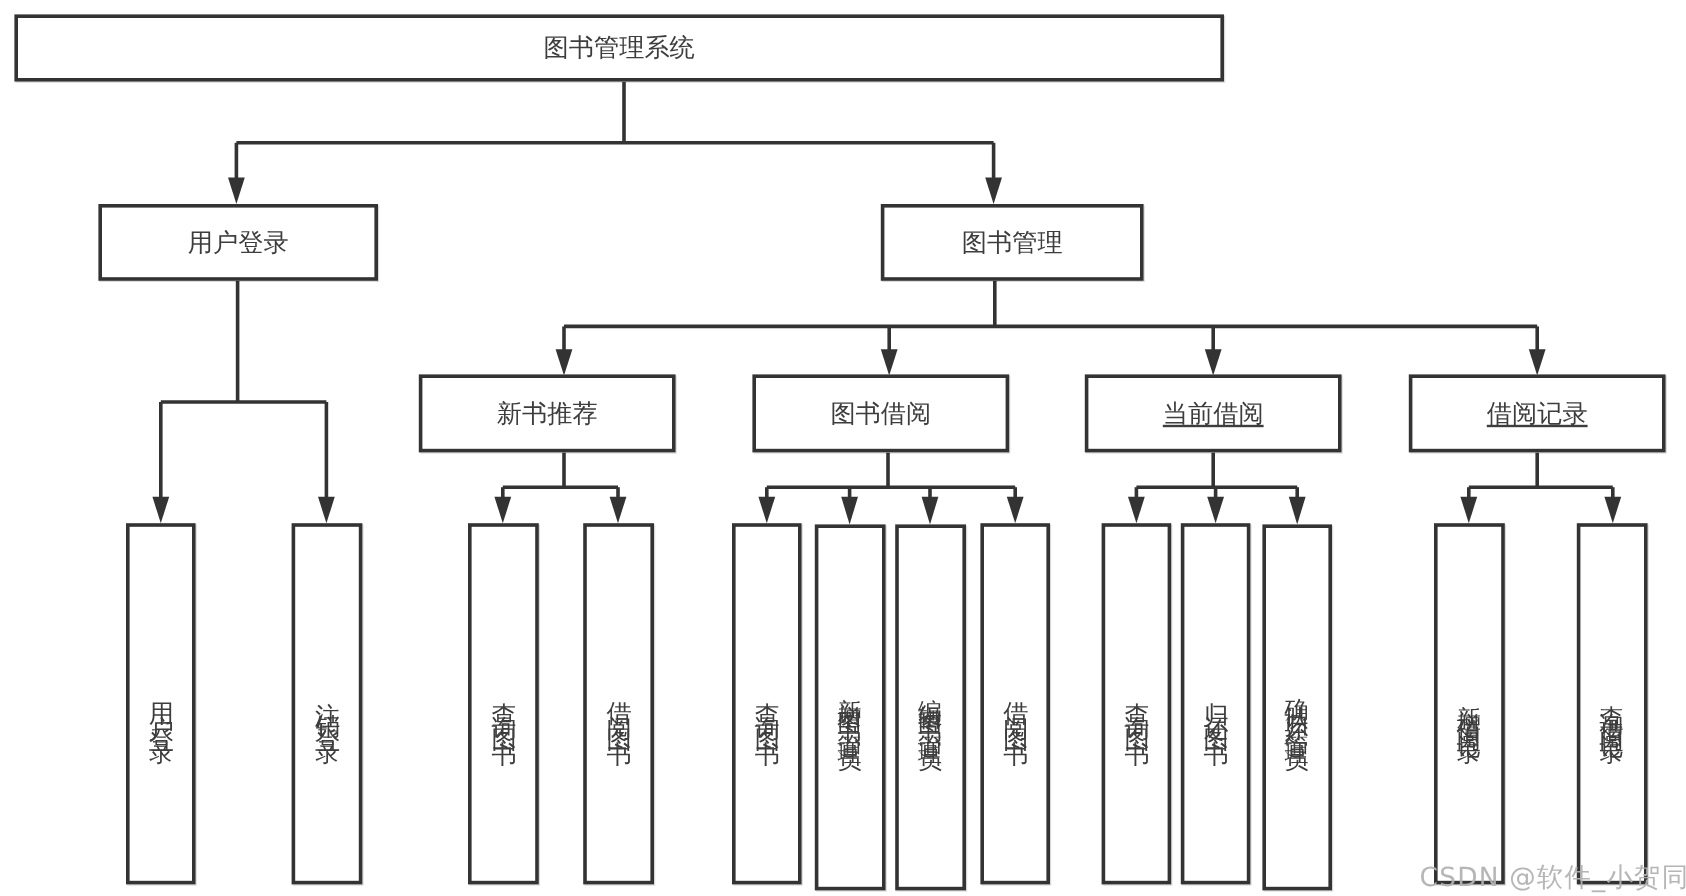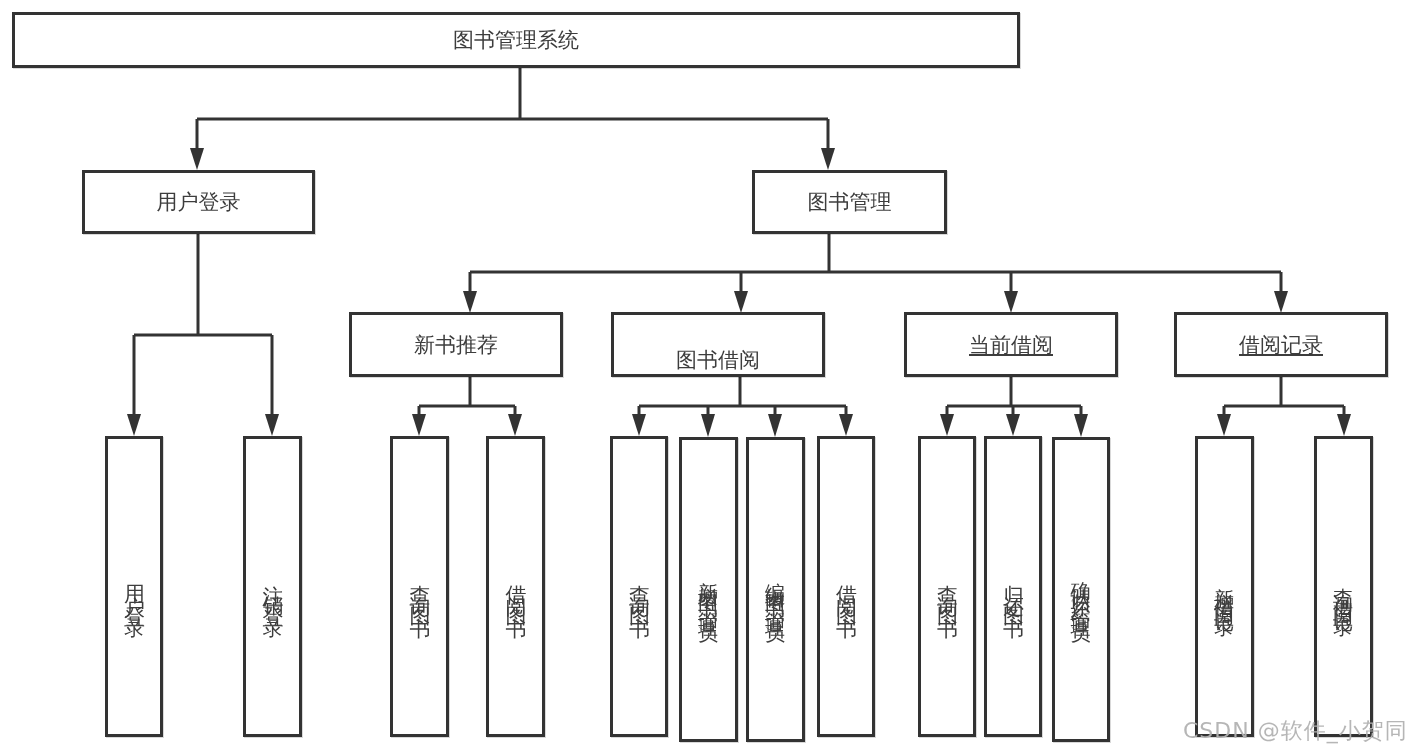--- a/index.html
+++ b/index.html
@@ -27,24 +27,24 @@
     writing-mode:vertical-rl;
     text-orientation:mixed;
     letter-spacing:11px;
     line-height:1;
     padding-top:6px;
   }
   .vnode.dense{letter-spacing:6px;font-size:20px;}
   
   .b-root{left:12px;top:12px;width:1008px;height:56px;}
   .b-l2-login{left:82px;top:170px;width:233px;height:64px;}
-  .b-l2-mgmt{left:752px;top:170px;width:195px;height:64px;justify-content:center;}
+  .b-l2-mgmt{left:734px;top:170px;width:219px;height:64px;justify-content:center;}
   .b-l3{top:312px;width:214px;height:65px;}
   .b-l3-recommend{left:349px;}
-  .b-l3-borrow{left:611px;align-items:flex-end;}
+  .b-l3-borrow{left:627px;}
   .b-l3-current{left:904px;text-decoration:underline;}
   .b-l3-record{left:1174px;text-decoration:underline;}
   .b-l4{top:436px;height:301px;}
   .b-l4.tall{top:437px;height:305px;}
   .b-g1-a{left:105px;width:58px;}
   .b-g1-b{left:243px;width:59px;}
   .b-g2-a{left:390px;width:59px;}
   .b-g2-b{left:486px;width:59px;}
   .b-g3-a{left:610px;width:58px;}
   .b-g3-b{left:679px;width:59px;}

